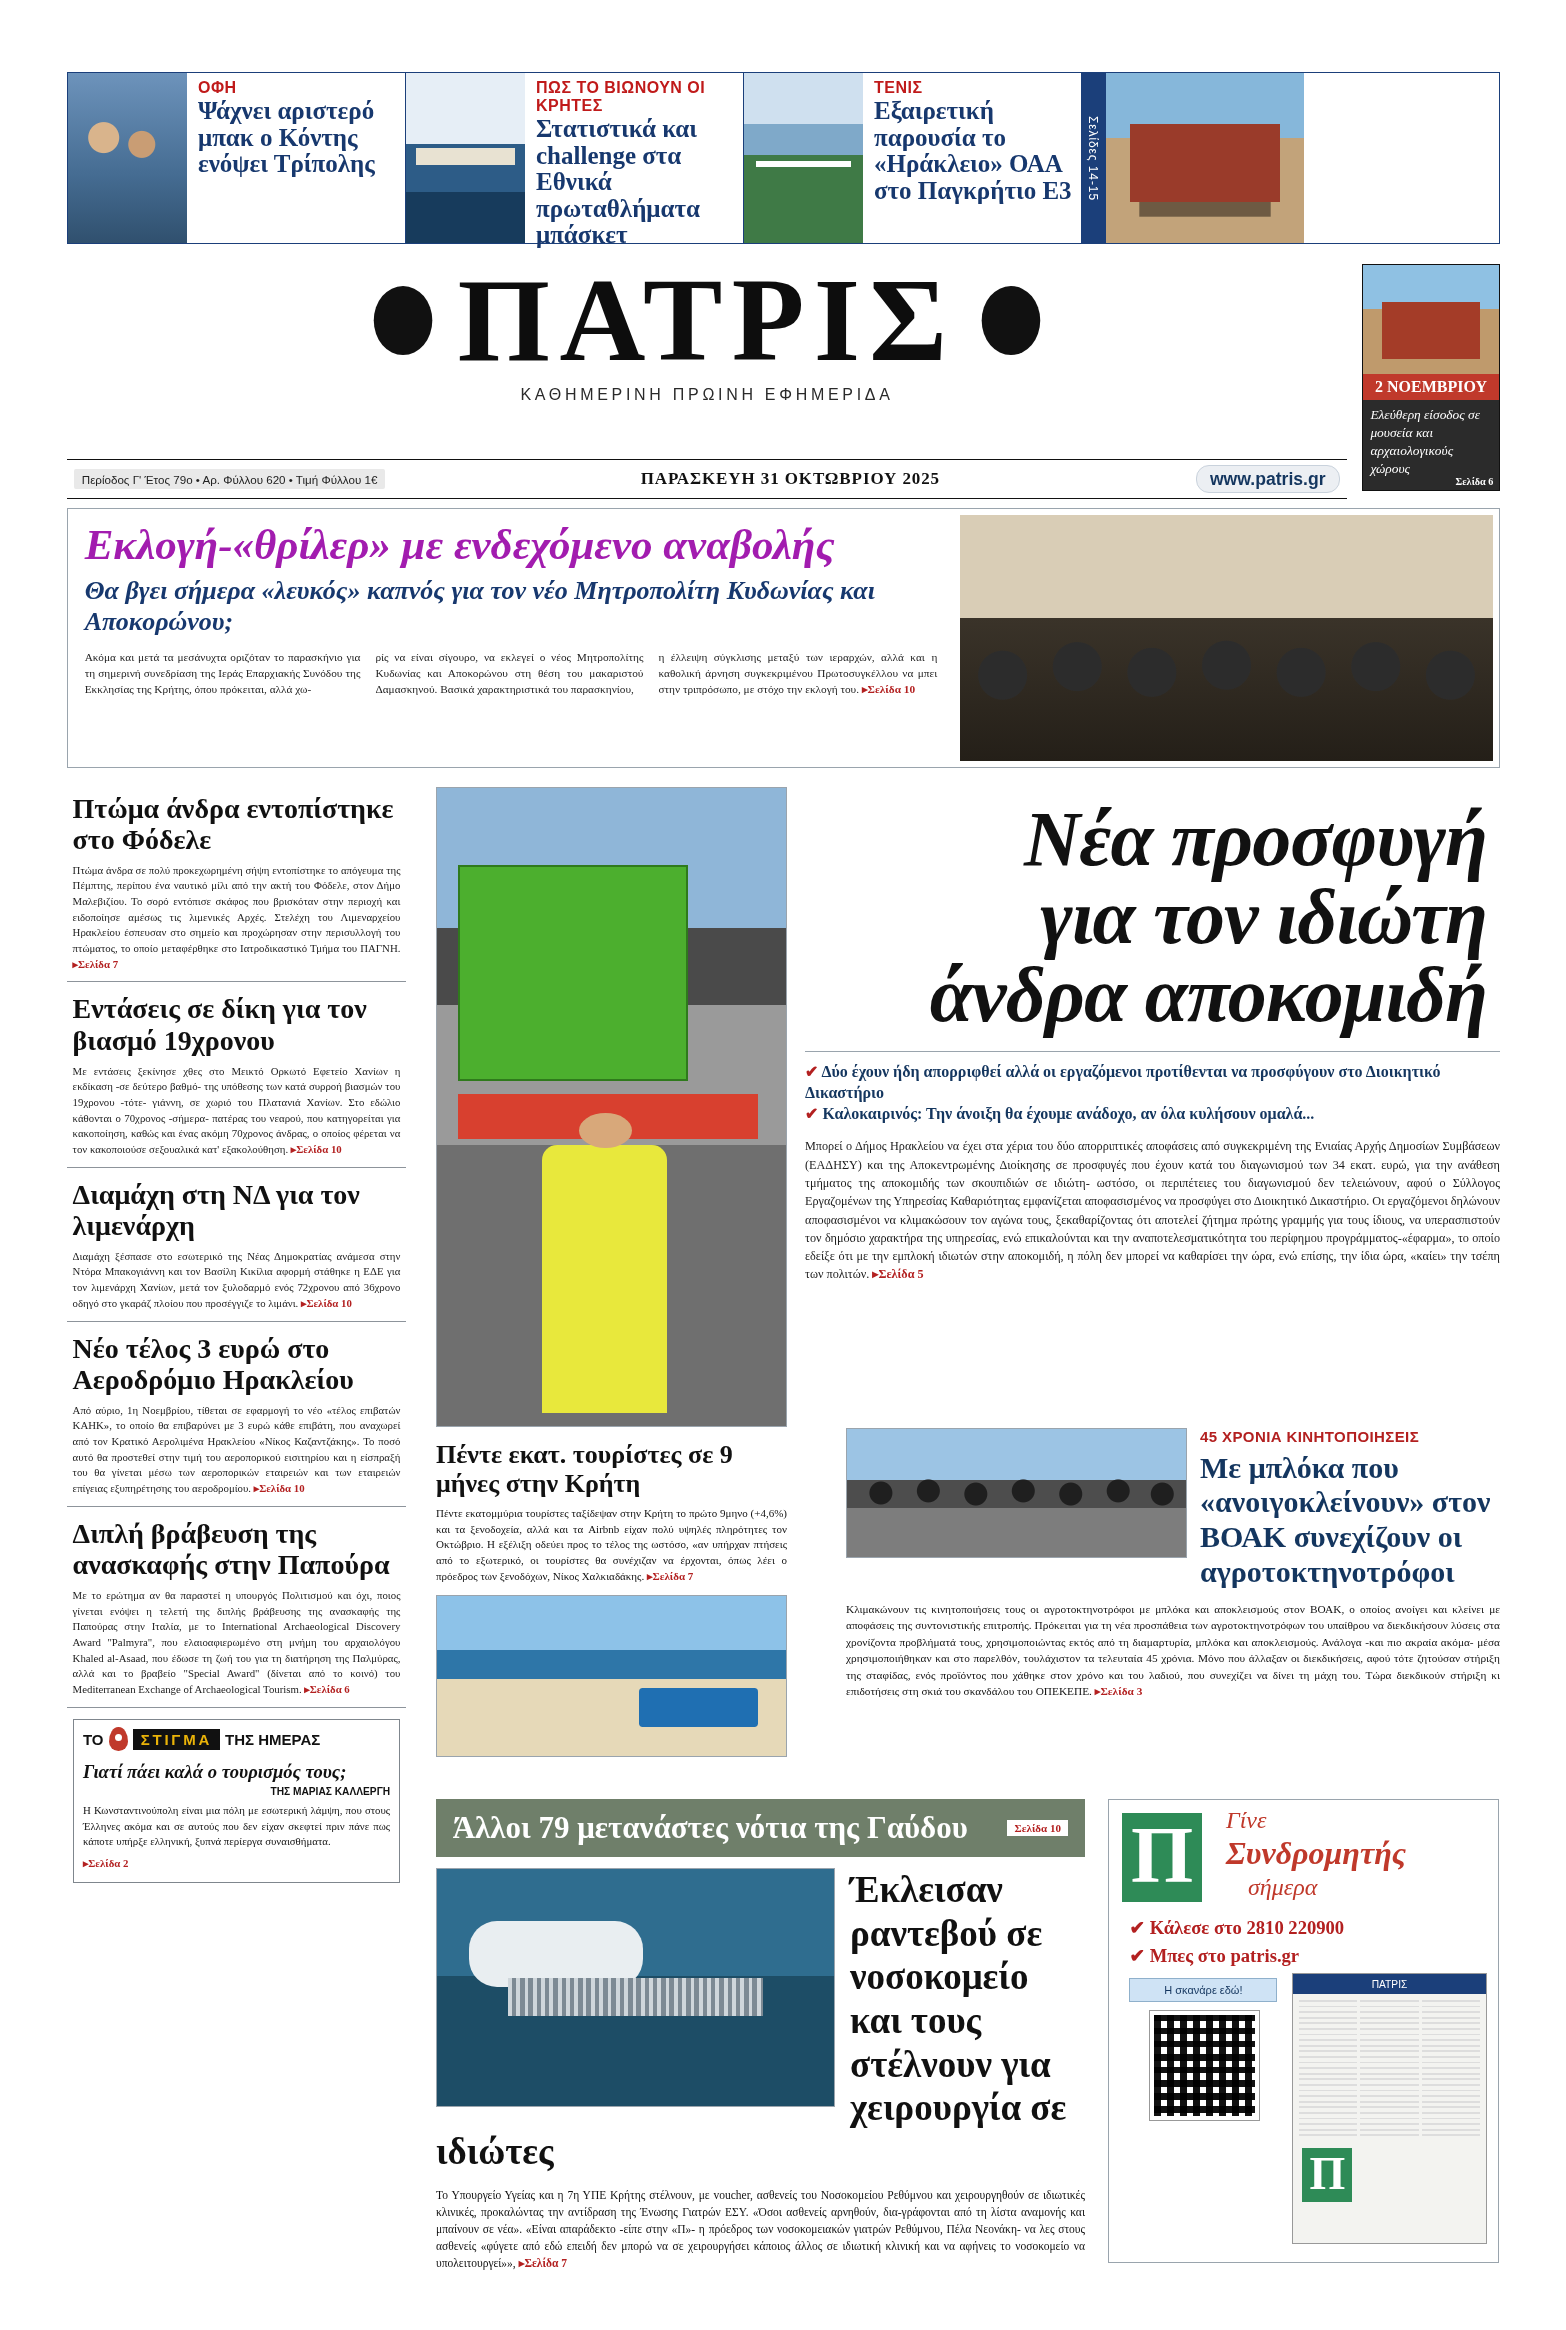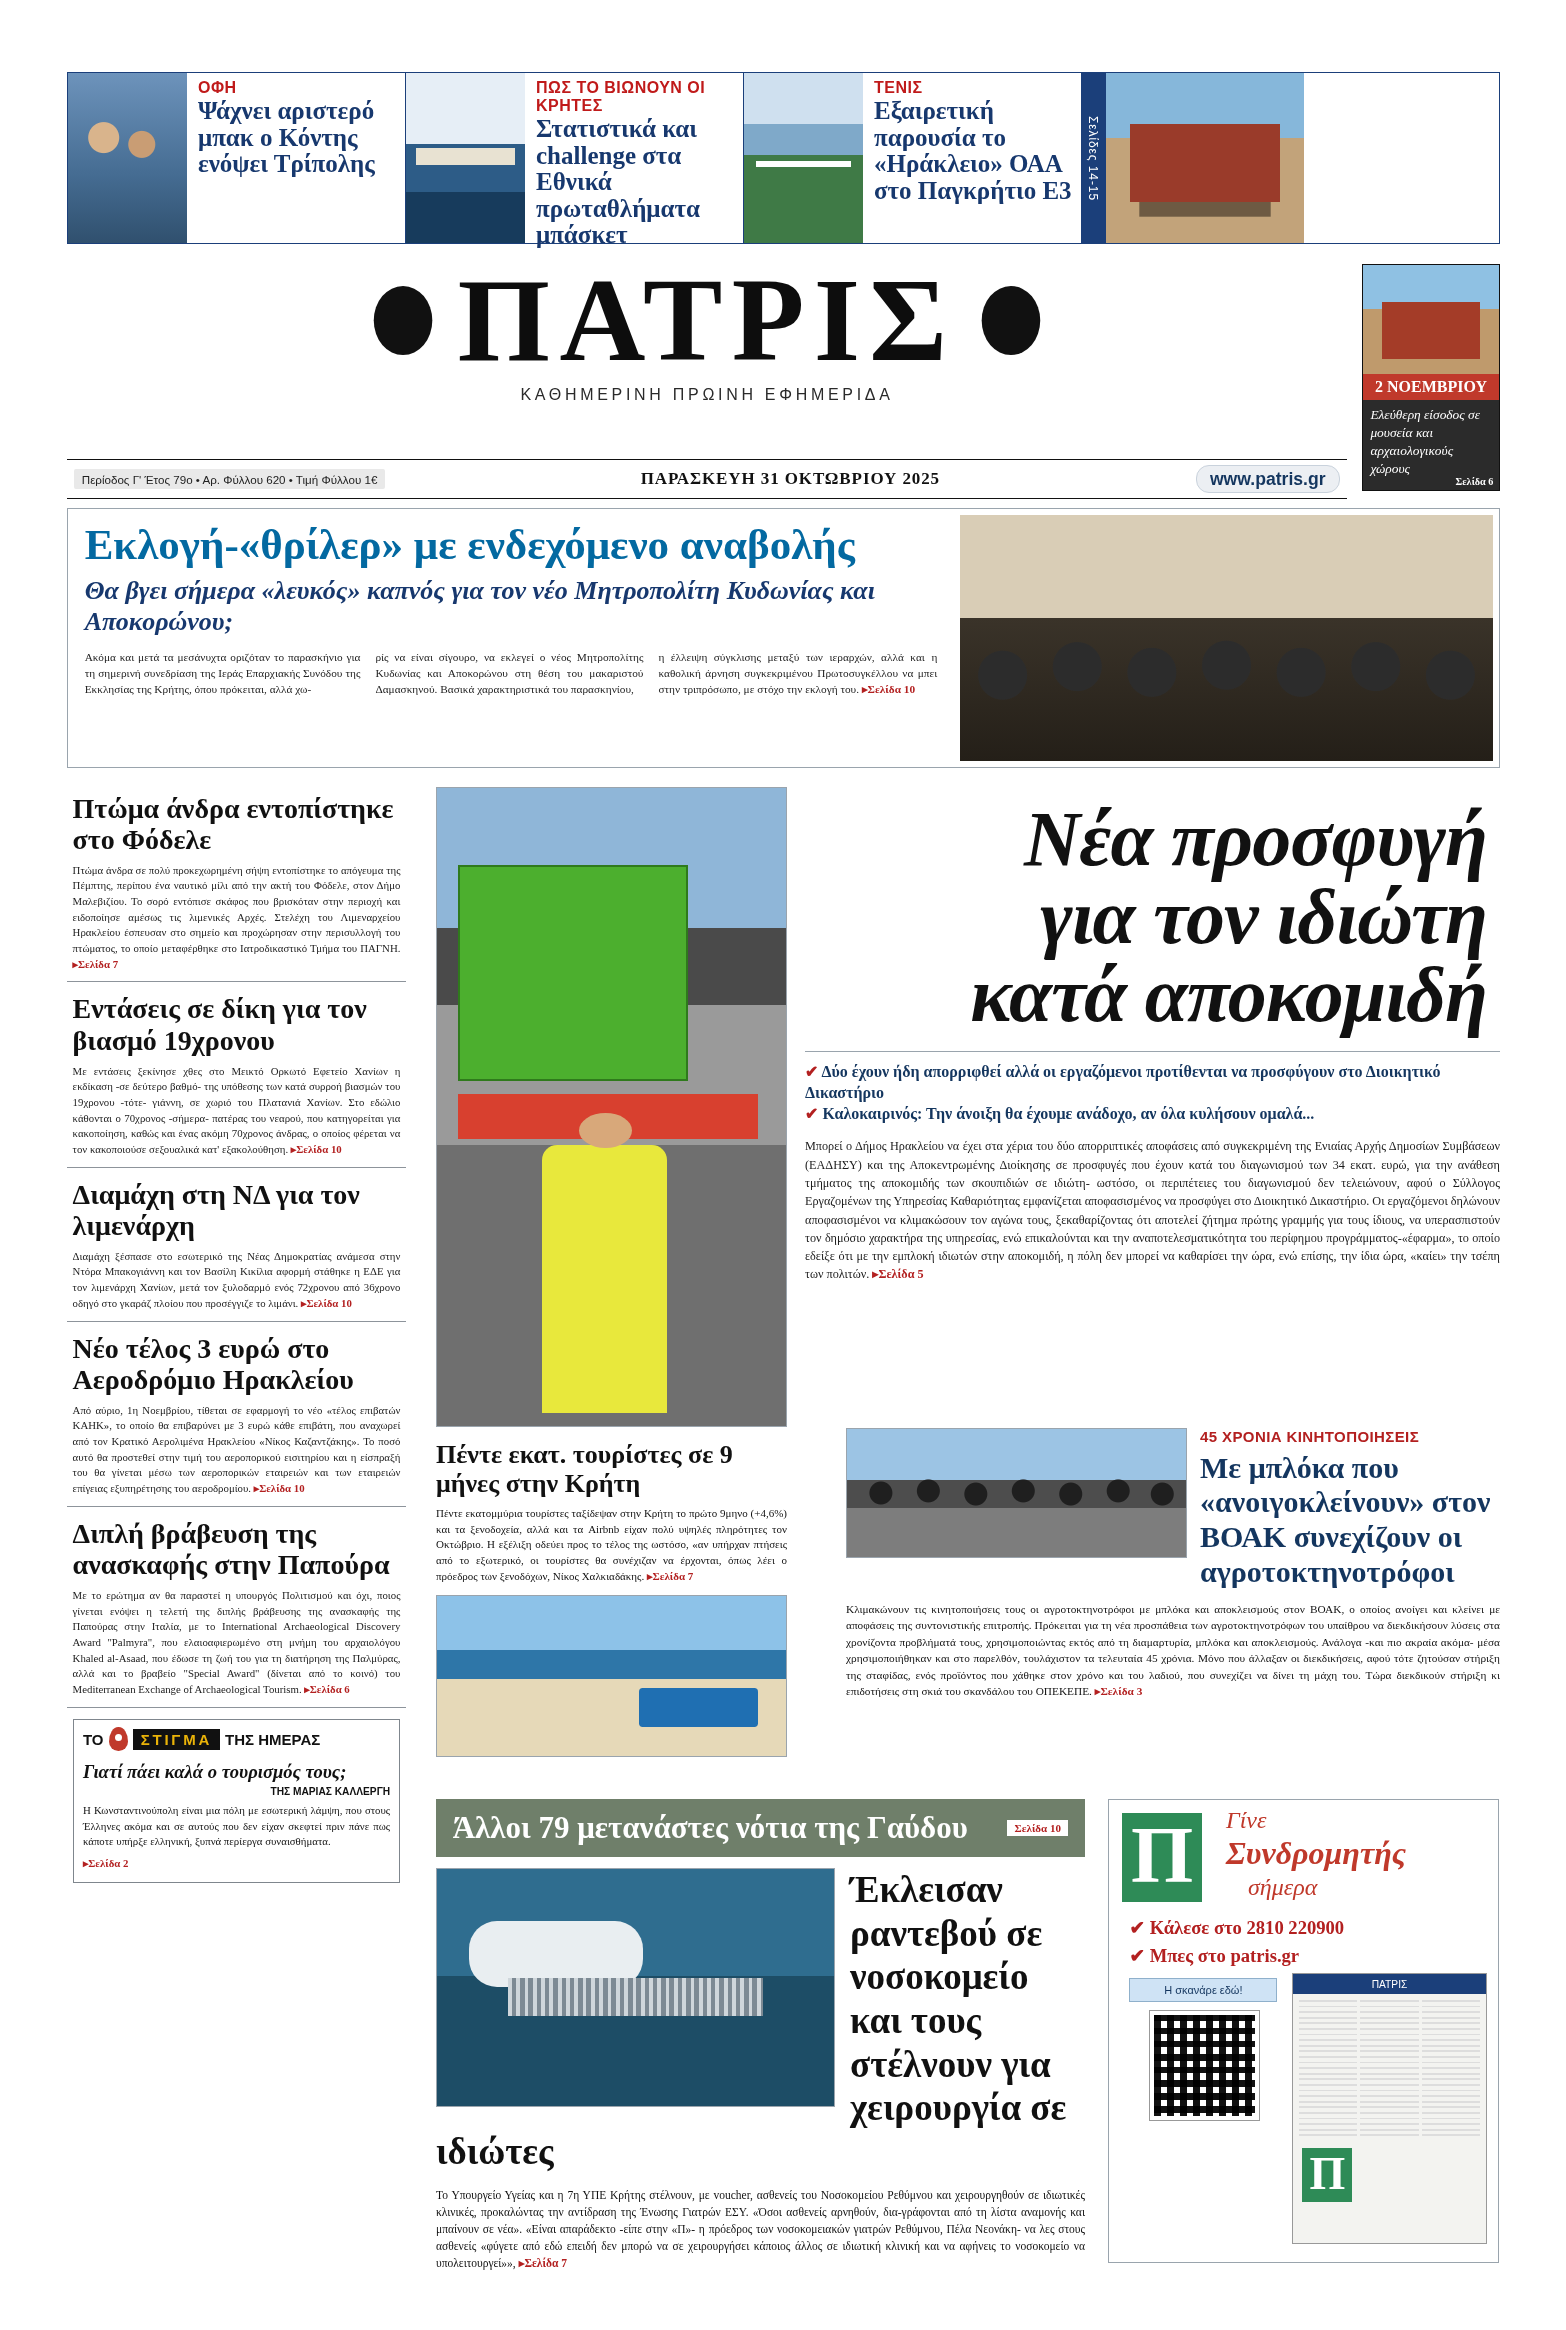--- a/index.html
+++ b/index.html
@@ -100,22 +100,22 @@
      font-family:"Liberation Serif", serif; font-style:italic; font-size:13.4px; line-height:1.35; padding:5.6px 7.4px; }
   .museum .pg { position:absolute; right:5.6px; bottom:3.7px; font-size:10.2px; font-style:normal; font-weight:bold; }
 
   
   .lead {
     position:absolute; left:67px; top:508px; width:1433px; height:260px;
     border:0.9px solid #9aa4ad; background:#fff; display:flex;
   }
   .lead-text { width:886px; padding:13px 16.7px 7.4px 16.7px; }
   .lead-h1 {
-    font-family:"Liberation Serif", serif; font-weight:bold; 
-    font-size:43px; line-height:1.05; color:#0369a1;
+    font-family:"Liberation Serif", serif; font-weight:bold; font-style:italic;
+    font-size:43px; line-height:1.05; color:#a21caf;
   }
   .lead-h2 {
     margin-top:9.3px; font-family:"Liberation Serif", serif; font-weight:bold; font-style:italic;
     font-size:26px; line-height:1.18; color:#17386e;
   }
   .lead-cols { display:flex; gap:15px; margin-top:11px; }
   .lead-cols p { font-size:11.3px; line-height:1.42; margin:0; text-align:justify; color:#222; }
   .lead-img { flex:1; position:relative; overflow:hidden; margin:5.6px; background:#b7a992; }
   .ph.clergy { background:linear-gradient(#d9cdb6 0 46%, #6b5d49 46%); }
   .ph.clergy:before {
@@ -383,21 +383,21 @@
       <div class="bin"></div>
         <div class="bar"></div>
         <div class="worker"></div>
     </div>
   </div>
 
   <div class="mainstory">
     <h1>
       <span>Νέα προσφυγή</span><br>
       <span>για τον ιδιώτη</span><br>
-      <span>κατά αποκομιδή</span>
+      <span>άνδρα αποκομιδή</span>
     </h1>
     <div class="bullets">
       <div class="b"><span class="tick">✔</span> <span>Δύο έχουν ήδη απορριφθεί αλλά οι εργαζόμενοι προτίθενται να προσφύγουν στο Διοικητικό Δικαστήριο</span></div>
       <div class="b"><span class="tick">✔</span> <span>Καλοκαιρινός: Την άνοιξη θα έχουμε ανάδοχο, αν όλα κυλήσουν ομαλά...</span></div>
     </div>
     <div class="main-body">
       <span>Μπορεί ο Δήμος Ηρακλείου να έχει στα χέρια του δύο απορριπτικές αποφάσεις από συγκεκριμένη της Ενιαίας Αρχής Δημοσίων Συμβάσεων (ΕΑΔΗΣΥ) και της Αποκεντρωμένης Διοίκησης σε προσφυγές που έχουν κατά του διαγωνισμού των 34 εκατ. ευρώ, για την ανάθεση τμήματος της αποκομιδής των σκουπιδιών σε ιδιώτη- ωστόσο, οι περιπέτειες του διαγωνισμού δεν τελειώνουν, αφού ο Σύλλογος Εργαζομένων της Υπηρεσίας Καθαριότητας εμφανίζεται αποφασισμένος να προσφύγει στο Διοικητικό Δικαστήριο. Οι εργαζόμενοι δηλώνουν αποφασισμένοι να κλιμακώσουν τον αγώνα τους, ξεκαθαρίζοντας ότι αποτελεί ζήτημα πρώτης γραμμής για τους ίδιους, να υπερασπιστούν τον δημόσιο χαρακτήρα της υπηρεσίας, ενώ επικαλούνται και την αναποτελεσματικότητα του περίφημου προγράμματος-«έφαρμα», το οποίο εδείξε ότι με την εμπλοκή ιδιωτών στην αποκομιδή, η πόλη δεν μπορεί να καθαρίσει την ώρα, ενώ επίσης, την ίδια ώρα, «καίει» την τσέπη των πολιτών.</span>
       <span class="pglink">Σελίδα 5</span>
     </div>
   </div>

